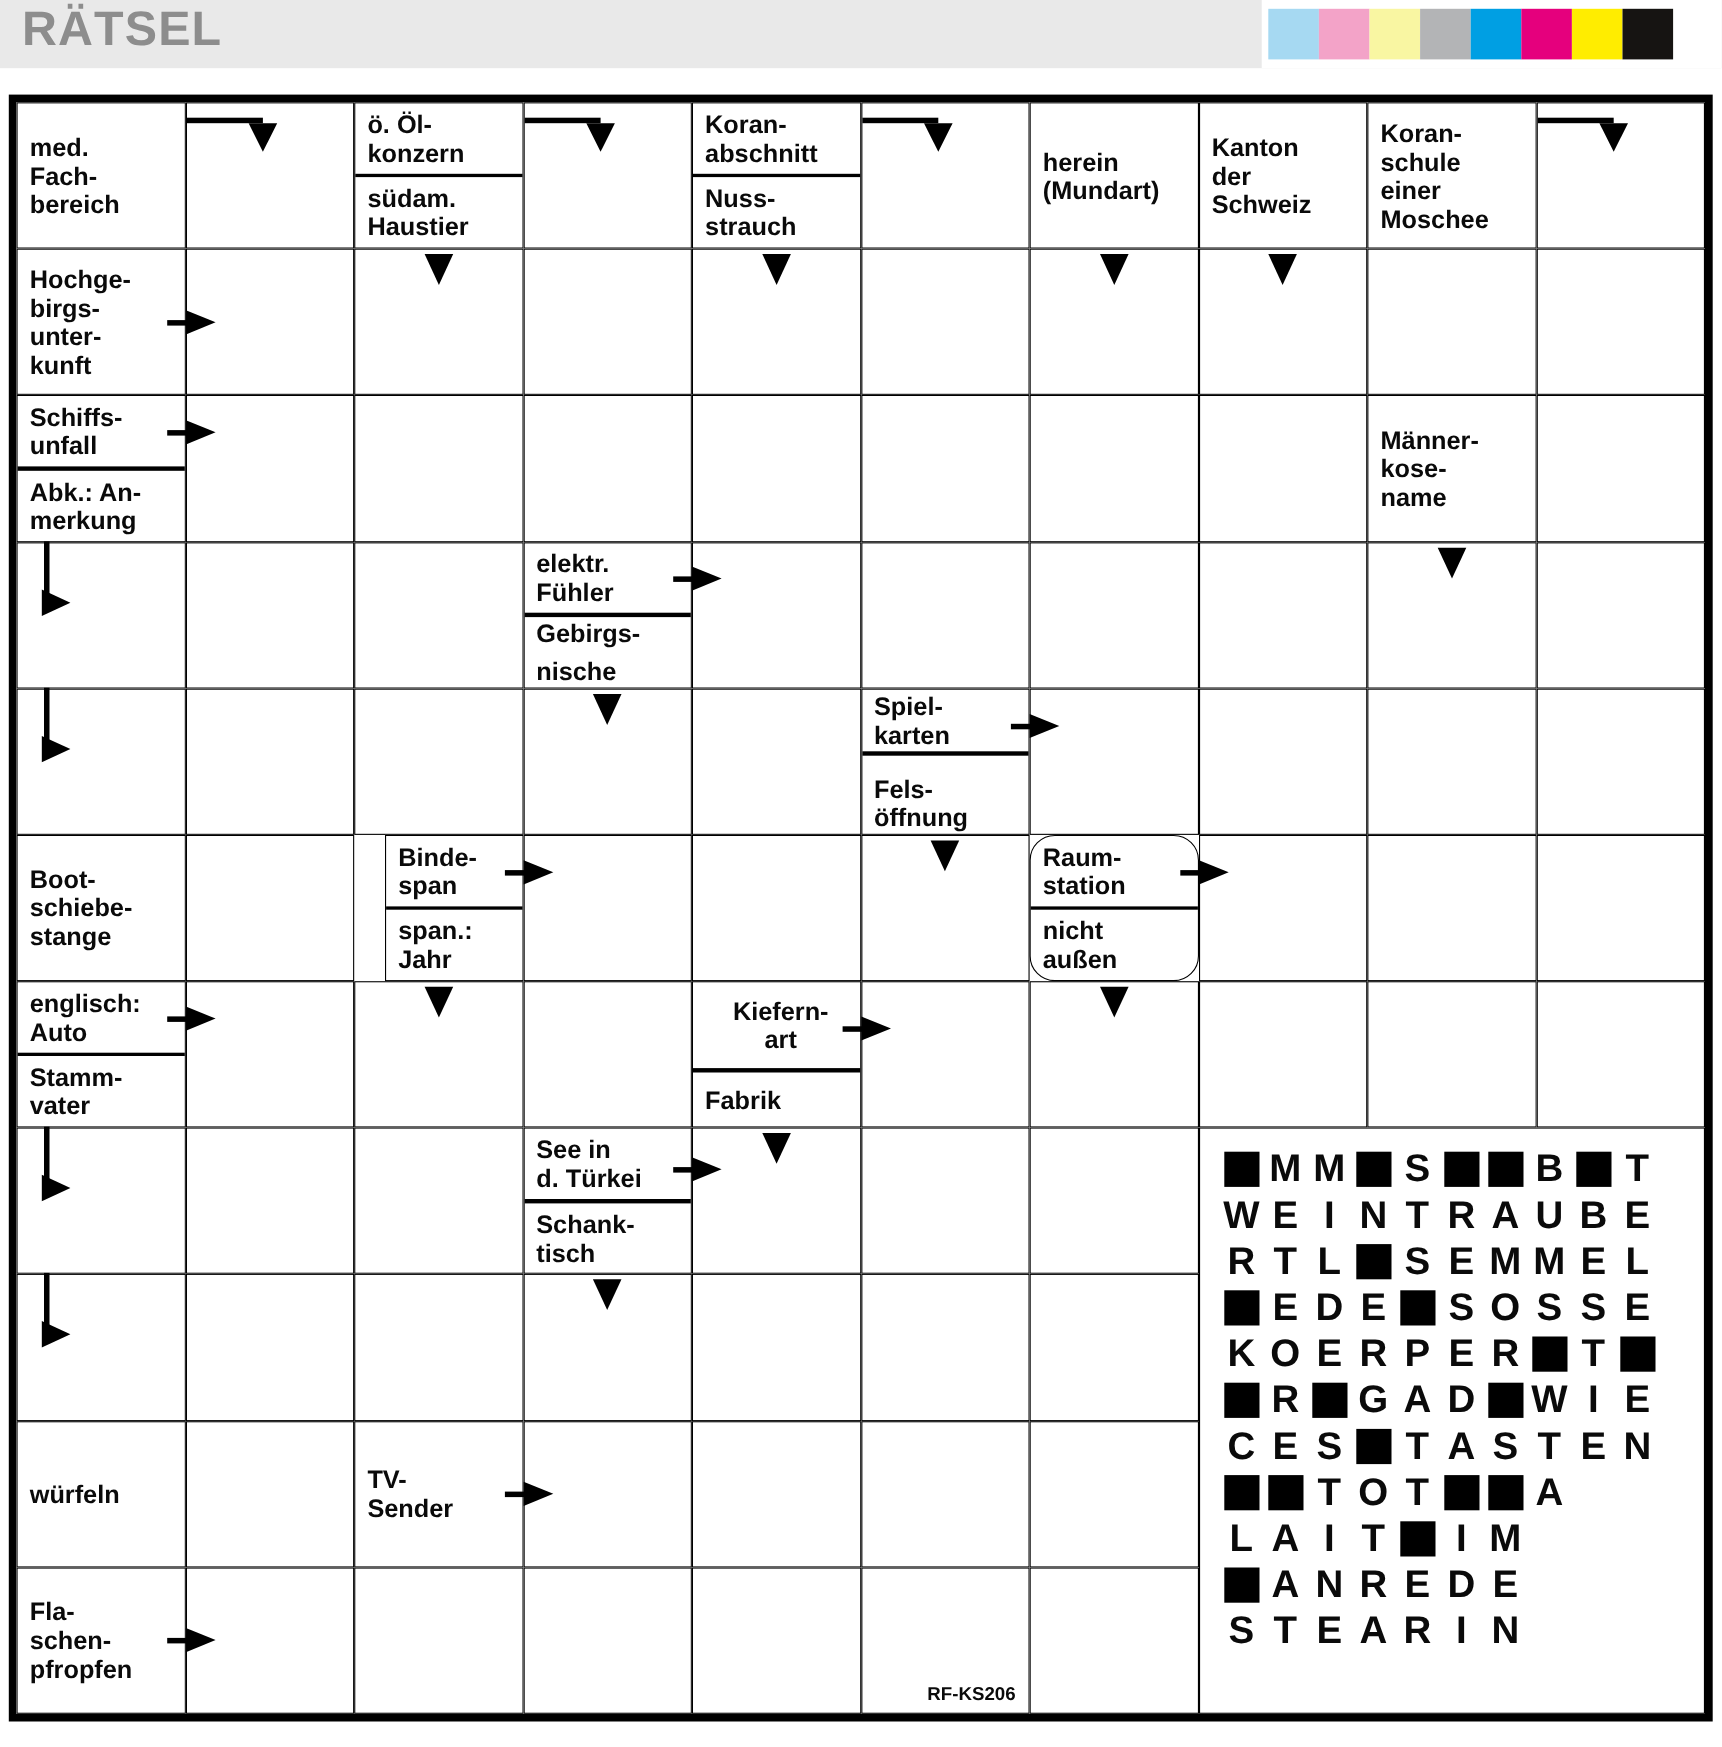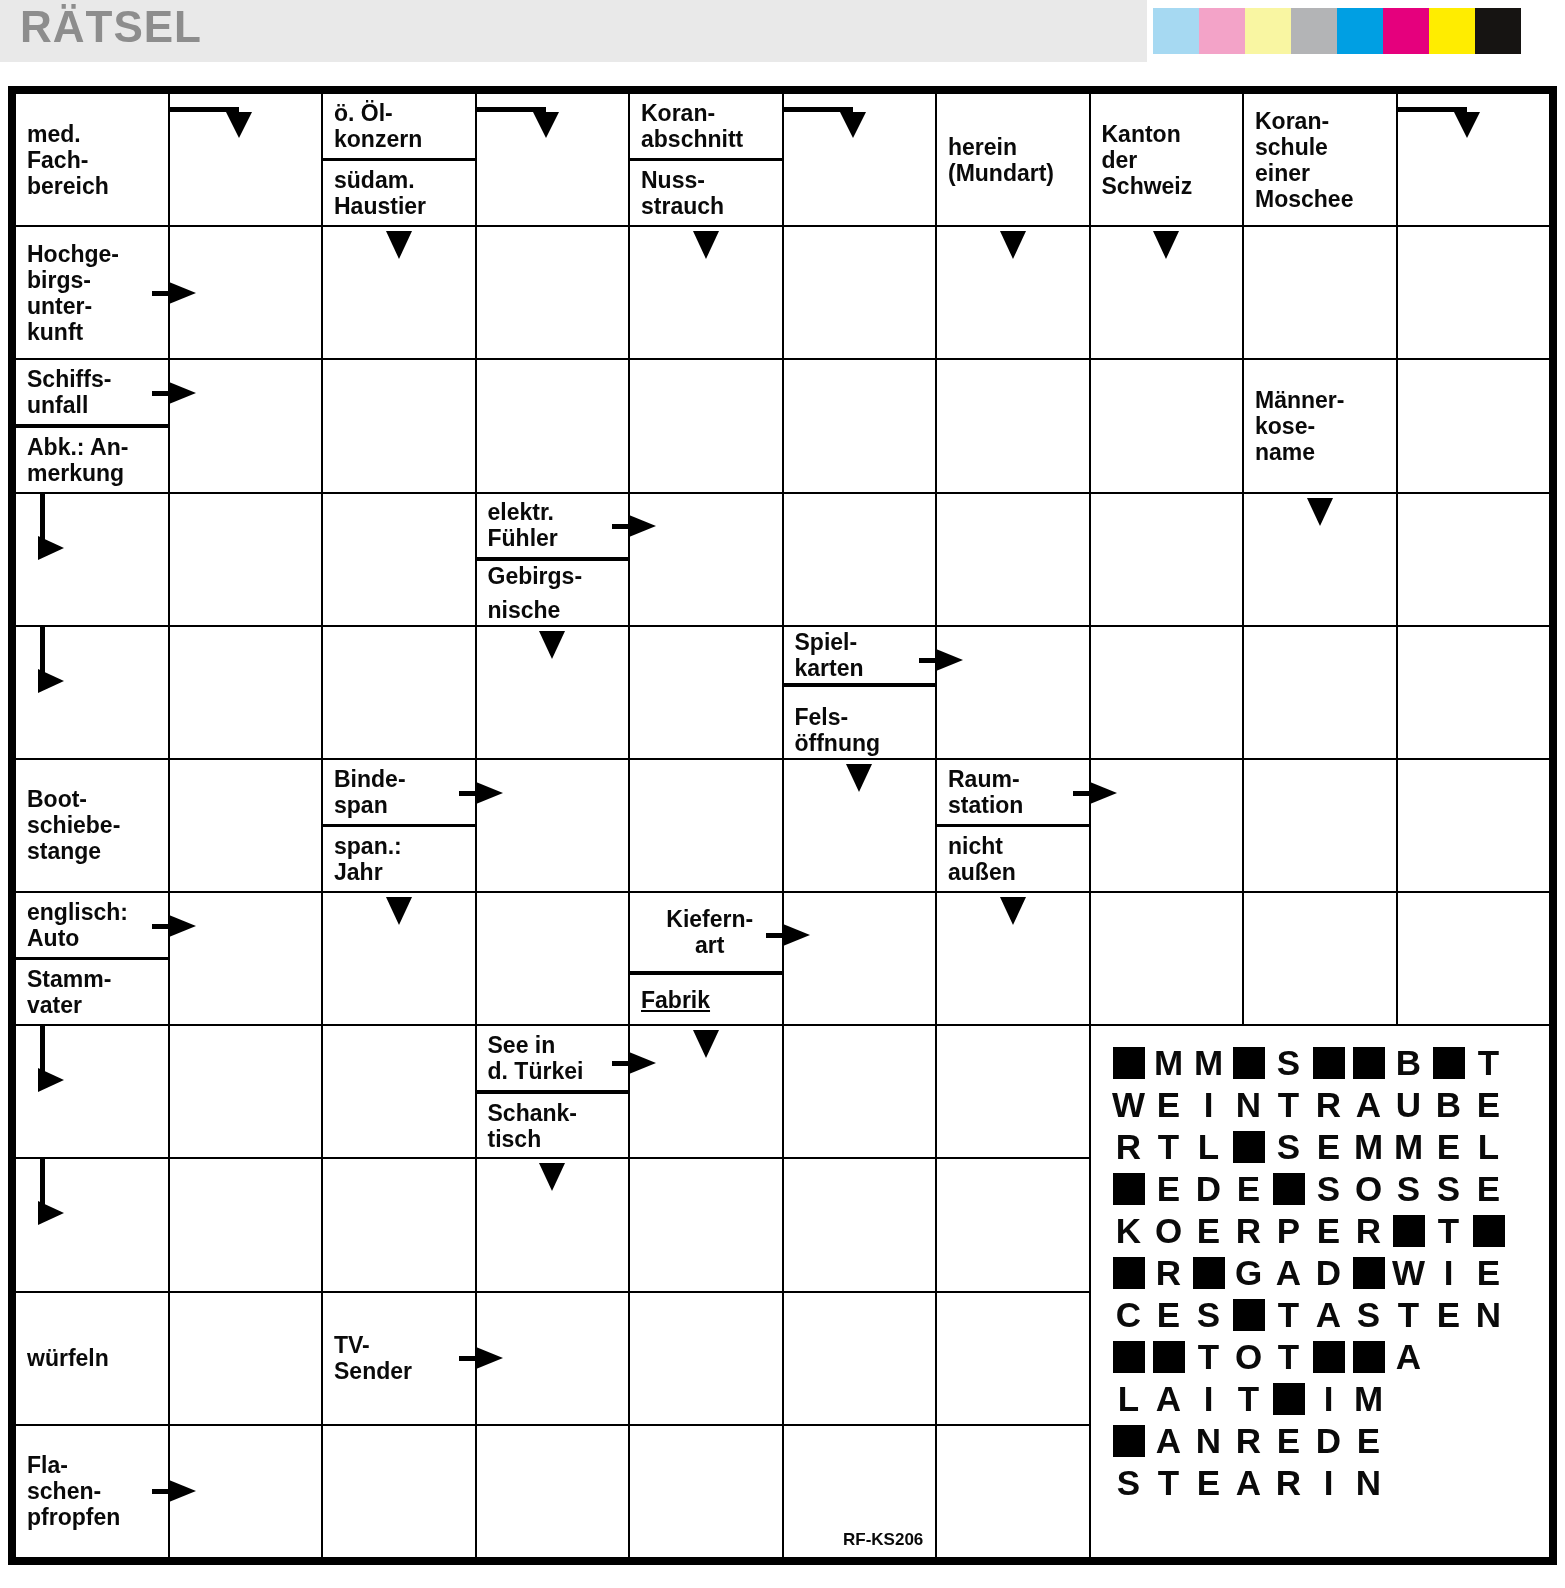--- a/index.html
+++ b/index.html
@@ -425,21 +425,21 @@
     <div class="cell" style="grid-area: 5 / 9;"></div>
     <div class="cell" style="grid-area: 5 / 10;"></div>
     <div class="cell clue" style="grid-area: 6 / 1;">
       <div class="half">
         <div>Boot-</div>
         <div>schiebe-</div>
         <div>stange</div>
       </div>
     </div>
     <div class="cell" style="grid-area: 6 / 2;"></div>
-    <div class="cell clue" style="grid-area: 6 / 3;">
+    <div class="cell clue" style="grid-area: 6 / 3; margin-left: 28px;">
       <div class="half" style="flex: 0.5 1 0px;">
         <div>Binde-</div>
         <div>span</div>
       </div>
       <div class="cdiv"></div>
       <div class="half" style="flex: 0.5 1 0px;">
         <div>span.:</div>
         <div>Jahr</div>
       </div>
     </div>
@@ -448,21 +448,21 @@
       <svg class="ar ar-right" style="top:calc(25% - 13px)" viewBox="0 0 30 26">
         <polygon points="1,2 1,24 28,13"></polygon>
       </svg>
     </div>
     <div class="cell" style="grid-area: 6 / 5;"></div>
     <div class="cell" style="grid-area: 6 / 6;">
       <svg class="ar ar-down" viewBox="0 0 30 30">
         <polygon points="2,1 28,1 15,29"></polygon>
       </svg>
     </div>
-    <div class="cell clue" style="grid-area: 6 / 7;">
+    <div class="cell clue" style="grid-area: 6 / 7; border-radius: 23px;">
       <div class="half" style="flex: 0.5 1 0px;">
         <div>Raum-</div>
         <div>station</div>
       </div>
       <div class="cdiv"></div>
       <div class="half" style="flex: 0.5 1 0px;">
         <div>nicht</div>
         <div>außen</div>
       </div>
     </div>
@@ -496,21 +496,21 @@
         <polygon points="2,1 28,1 15,29"></polygon>
       </svg>
     </div>
     <div class="cell" style="grid-area: 7 / 4;"></div>
     <div class="cell clue" style="grid-area: 7 / 5;">
       <div class="half" style="flex: 0.62 1 0px; text-align: center;">
         <div>Kiefern-</div>
         <div>art</div>
       </div>
       <div class="cdiv"></div>
-      <div class="half" style="flex: 0.38 1 0px; text-decoration: underline;">
+      <div class="half" style="flex: 0.38 1 0px;">
         <div>Fabrik</div>
       </div>
     </div>
     <div class="cell" style="grid-area: 7 / 6;">
       <div class="right-tail" style="top:calc(32% - 2px)"></div>
       <svg class="ar ar-right" style="top:calc(32% - 13px)" viewBox="0 0 30 26">
         <polygon points="1,2 1,24 28,13"></polygon>
       </svg>
     </div>
     <div class="cell" style="grid-area: 7 / 7;">

